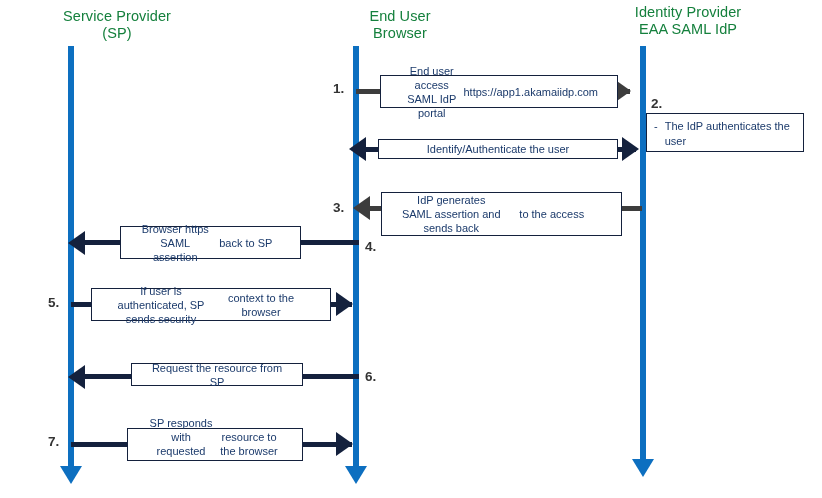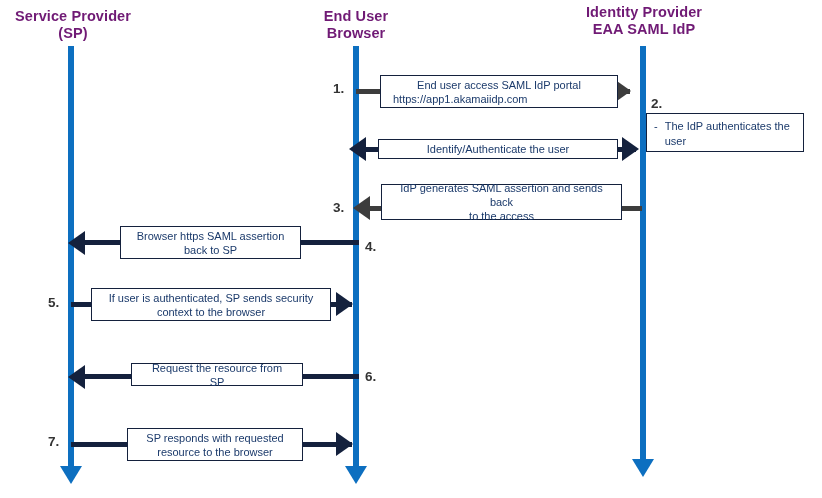--- a/index.html
+++ b/index.html
@@ -14,25 +14,26 @@
     background: #ffffff;
     font-family: "Liberation Sans", sans-serif;
     overflow: hidden;
   }
 
   
   .lane-title {
     position: absolute;
     text-align: center;
     font-size: 14.5px;
-    font-weight: bold;
-    color: #701a75;
+    font-weight: normal;
+    color: #15803d;
     line-height: 17px;
     letter-spacing: 0.1px;
     white-space: pre-line;
+    margin-left: 44px;
   }
 
   
   .lifeline {
     position: absolute;
     width: 6px;
     background: #0d6fc0;
   }
   .lifeline-arrow {
     position: absolute;
@@ -46,25 +47,25 @@
   
   .msgbox {
     position: absolute;
     box-sizing: border-box;
     border: 1.3px solid #14213d;
     background: #ffffff;
     color: #1b3a6b;
     font-size: 11px;
     line-height: 14px;
     display: flex;
-    flex-direction: column;
+    flex-direction: row;
     align-items: center;
     justify-content: center;
     z-index: 4;
-    padding: 2px 12px;
+    padding: 2px 19px;
   }
   .msgbox .line { text-align: center; width: 100%; }
   .msgbox .line.left { text-align: left; }
 
   
   .notebox {
     position: absolute;
     box-sizing: border-box;
     border: 1.3px solid #14213d;
     background: #ffffff;
@@ -170,21 +171,21 @@
   <div class="head left navy" style="left:349px; top:137px;"></div>
   <div class="head right navy" style="left:622px; top:137px;"></div>
   <div class="msgbox" style="left:378px; top:139px; width:240px; height:20px;">
     <div class="line">Identify/Authenticate the user</div>
   </div>
 
   <div class="stepnum" style="left:333px; top:200px;">3.</div>
   <div class="conn gray" style="left:622px; top:206px; width:20px;"></div>
   <div class="head left gray" style="left:353px; top:196px;"></div>
   <div class="conn gray" style="left:368px; top:206px; width:14px;"></div>
-  <div class="msgbox" style="left:381px; top:184px; width:241px; height:36px;">
+  <div class="msgbox" style="left:381px; top:192px; width:241px; height:44px;">
     <div class="line">IdP generates SAML assertion and sends back</div>
     <div class="line">to the access</div>
   </div>
 
   <div class="stepnum" style="left:365px; top:239px;">4.</div>
   <div class="conn navy" style="left:300px; top:240px; width:59px;"></div>
   <div class="head left navy" style="left:68px; top:231px;"></div>
   <div class="conn navy" style="left:84px; top:240px; width:38px;"></div>
   <div class="msgbox" style="left:120px; top:226px; width:181px; height:33px;">
     <div class="line">Browser https SAML assertion</div>

